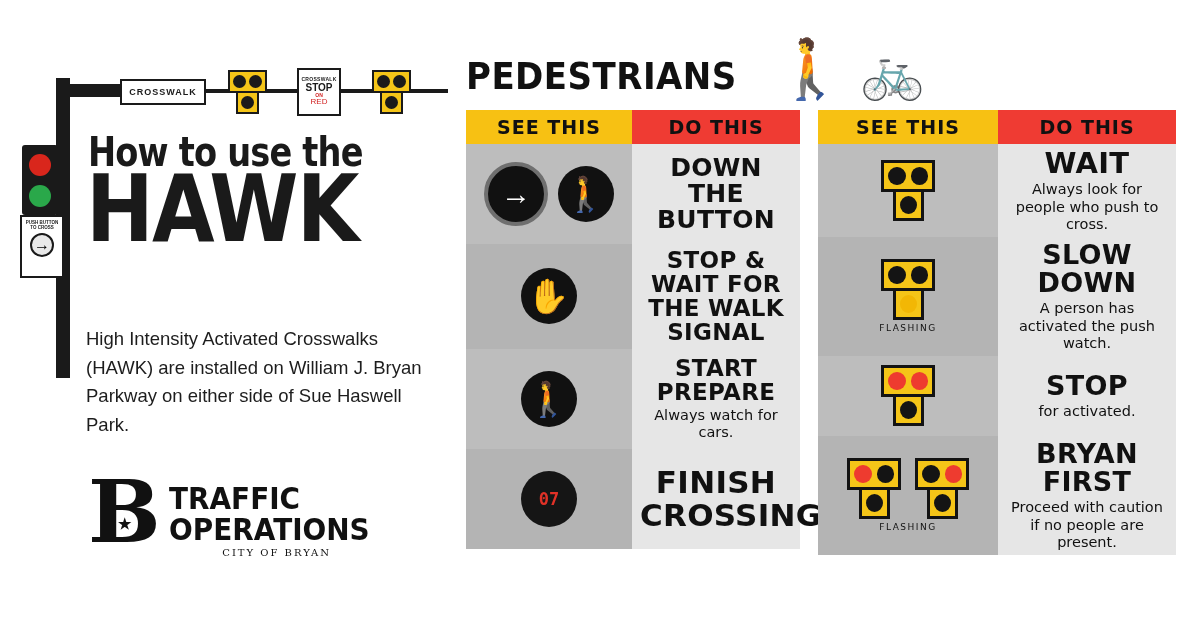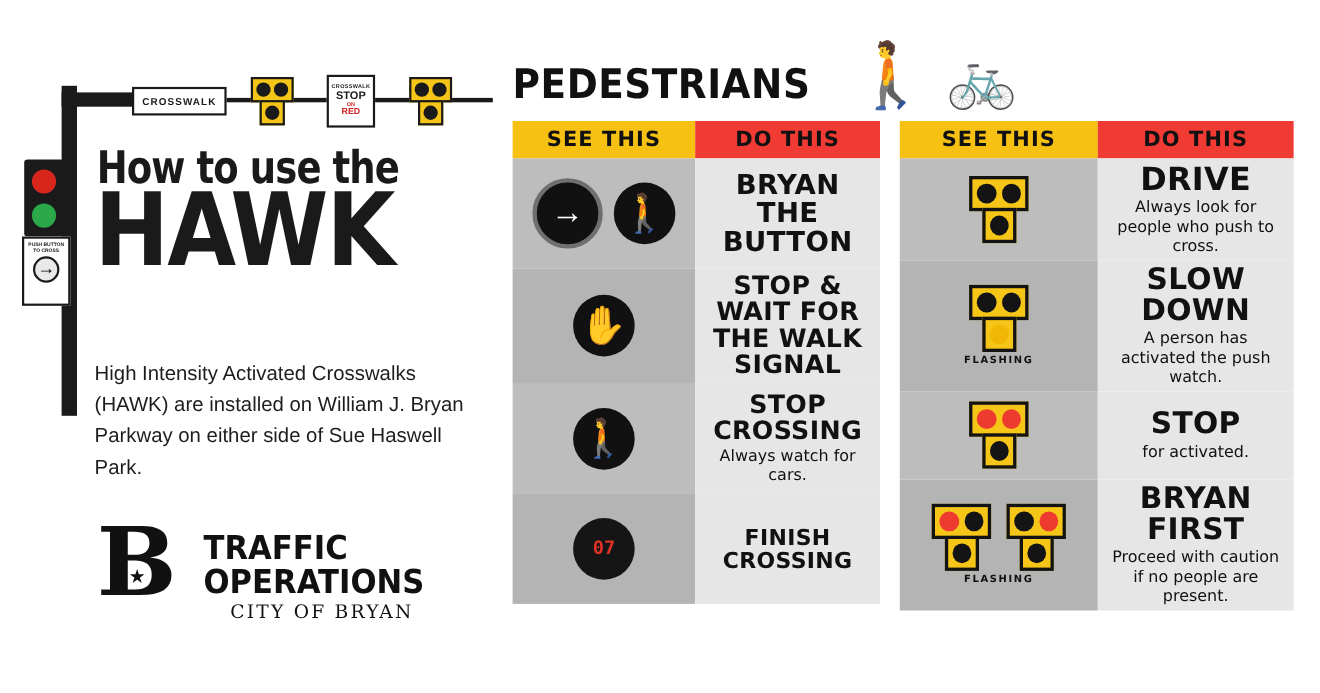--- a/index.html
+++ b/index.html
@@ -24,21 +24,21 @@
     display:flex;align-items:center;justify-content:center;font-weight:bold;
   }
   .sign-stoponred{
     position:absolute;left:297px;top:68px;width:40px;height:44px;background:#ffffff;
     border:2px solid #1a1a1a;display:flex;flex-direction:column;align-items:center;
     justify-content:center;line-height:1.05;
   }
   .sign-stoponred .l1{font-size:5px;letter-spacing:.3px;color:#1a1a1a;font-weight:bold;}
   .sign-stoponred .l2{font-size:10px;color:#1a1a1a;font-weight:bold;}
   .sign-stoponred .l3{font-size:5px;color:#d11f1f;font-weight:bold;}
-  .sign-stoponred .l4{font-size:8px;color:#d11f1f;font-weight:bold;}
+  .sign-stoponred .l4{font-size:8px;color:#d11f1f;font-weight:normal;}
 
   
   .hawk-head{position:absolute;}
   .hawk-head .row{display:flex;gap:3px;justify-content:center;}
   .hawk-head .lamp-box{background:#f5c518;border:2px solid #1a1a1a;padding:3px;display:flex;gap:3px;}
   .hawk-head .lamp{width:13px;height:13px;border-radius:50%;background:#1a1a1a;}
   .hawk-head .bot{margin-top:-2px;display:flex;justify-content:center;}
 
   
   .ped-head{position:absolute;left:22px;top:145px;width:36px;height:62px;background:#1a1a1a;border-radius:3px;
@@ -55,24 +55,24 @@
   .title-how{position:absolute;left:88px;top:128px;font-family:"DejaVu Sans", sans-serif;font-weight:bold;
     font-size:41px;color:#1a1a1a;letter-spacing:-1px;transform:scaleX(.82);transform-origin:left center;}
   .title-hawk{position:absolute;left:86px;top:166px;font-family:"DejaVu Sans", sans-serif;font-weight:bold;
     font-size:92px;color:#1a1a1a;letter-spacing:-2px;transform:scaleX(.88);transform-origin:left center;line-height:.95;}
 
   .blurb{position:absolute;left:86px;top:325px;width:360px;font-size:18.5px;line-height:1.55;color:#1d1d1d;}
 
   .logo{position:absolute;left:88px;top:478px;display:flex;align-items:flex-start;gap:8px;}
   .logo-b{font-family:"DejaVu Serif", serif;font-weight:bold;font-size:86px;line-height:.78;color:#111;position:relative;}
   .logo-star{position:absolute;left:30px;bottom:14px;color:#111;font-size:15px;}
-  .logo-words{padding-top:6px;margin-left:16px;}
+  .logo-words{padding-top:6px;}
   .logo-words .w1,.logo-words .w2{font-family:"DejaVu Sans", sans-serif;font-weight:bold;font-size:30px;
     color:#111;letter-spacing:0px;line-height:1.02;transform:scaleX(.93);transform-origin:left center;}
-  .logo-words .w3{font-family:"DejaVu Serif", serif;font-size:17px;color:#111;letter-spacing:2px;text-align:center;margin-top:2px;}
+  .logo-words .w3{font-family:"DejaVu Serif", serif;font-size:10px;color:#111;letter-spacing:2px;text-align:center;margin-top:2px;}
   .panel-head{position:absolute;top:40px;display:flex;align-items:flex-end;gap:14px;}
   .panel-title{font-family:"DejaVu Sans", sans-serif;font-weight:bold;font-size:37px;color:#111;
     letter-spacing:.5px;transform:scaleX(.92);transform-origin:left bottom;}
 
   table.tbl{position:absolute;border-collapse:collapse;table-layout:fixed;}
   table.tbl th{height:32px;font-family:"DejaVu Sans", sans-serif;font-weight:bold;font-size:19px;
     letter-spacing:1px;color:#111;}
   th.see{background:#f7c113;}
   th.do{background:#ef3b33;color:#fff;}
   td{vertical-align:middle;text-align:center;}
@@ -96,21 +96,21 @@
     font-weight:bold;font-size:17px;}
 
   
   .sig{display:inline-block;}
   .sig .topbox,.sig .botbox{background:#f5c518;border:3px solid #131313;display:flex;gap:5px;padding:4px;justify-content:center;}
   .sig .topbox{width:54px;box-sizing:border-box;}
   .sig .botbox{width:31px;box-sizing:border-box;margin:-3px auto 0;}
   .sig .lamp{width:18px;height:18px;border-radius:50%;background:#141414;}
   .sig .lamp.yellow{background:#f2b705;box-shadow:0 0 0 2px #f5c518;}
   .sig .lamp.red{background:#ee3b2f;}
-  .flashlabel{font-family:"DejaVu Sans", sans-serif;font-weight:bold;font-size:9px;letter-spacing:1.5px;color:#111;margin-top:3px;}
+  .flashlabel{font-family:"DejaVu Sans", sans-serif;font-weight:normal;font-size:9px;letter-spacing:1.5px;color:#111;margin-top:3px;}
   .flashwrap{position:relative;display:inline-block;}
   .burst{position:absolute;left:50%;top:50%;width:54px;height:54px;transform:translate(-50%,-50%);
     background:
       radial-gradient(circle, #f7d000 42%, rgba(247,208,0,0) 62%);
     z-index:-1;}
   .pair{display:flex;gap:14px;justify-content:center;align-items:flex-start;}
 
   
   .ped-glyph{font-size:58px;line-height:1;color:#111;}
   .bike-glyph{font-size:52px;line-height:1;color:#111;}
@@ -223,50 +223,50 @@
           <div class="two-icons">
             <span class="circ ring">
                 <span class="arrow-g">→</span>
               </span>
             <span class="circ">
                 <span class="walkman">🚶</span>
               </span>
           </div>
         </td>
         <td class="do">
-          <div class="do-head" style="font-size:25px">BRYAN THE BUTTON</div>
+          <div class="do-head" style="font-size:25px">DOWN THE BUTTON</div>
         </td>
       </tr>
       <tr>
         <td class="see" style="height:98px">
           <span class="circ">
               <span class="hand-stop">✋</span>
             </span>
         </td>
         <td class="do">
           <div class="do-head" style="font-size:23px">STOP &amp; WAIT FOR THE WALK SIGNAL</div>
         </td>
       </tr>
       <tr>
         <td class="see" style="height:98px">
           <span class="circ">
               <span class="walkman">🚶</span>
             </span>
         </td>
         <td class="do">
-          <div class="do-head" style="font-size:23px">STOP CROSSING</div>
+          <div class="do-head" style="font-size:23px">START PREPARE</div>
           <div class="do-sub">Always watch for cars.</div>
         </td>
       </tr>
       <tr>
         <td class="see" style="height:98px">
           <span class="countdown">07</span>
         </td>
         <td class="do">
-          <div class="do-head" style="font-size:20px">FINISH CROSSING</div>
+          <div class="do-head" style="font-size:31px">FINISH CROSSING</div>
         </td>
       </tr>
     </tbody>
   </table>
 
 
   <table class="tbl" style="left:818px;top:110px;width:358px;">
     <colgroup>
         <col style="width:180px">
         <col style="width:178px">
@@ -284,21 +284,21 @@
             <span class="topbox">
                 <span class="lamp"></span>
                 <span class="lamp"></span>
               </span>
             <span class="botbox">
                 <span class="lamp"></span>
               </span>
           </span>
         </td>
         <td class="do">
-          <div class="do-head" style="font-size:29px">DRIVE</div>
+          <div class="do-head" style="font-size:29px">WAIT</div>
           <div class="do-sub">Always look for people who push to cross.</div>
         </td>
       </tr>
       <tr>
         <td class="see" style="height:88px">
           <span class="flashwrap">
             <span class="sig">
               <span class="topbox">
                   <span class="lamp"></span>
                   <span class="lamp"></span>

